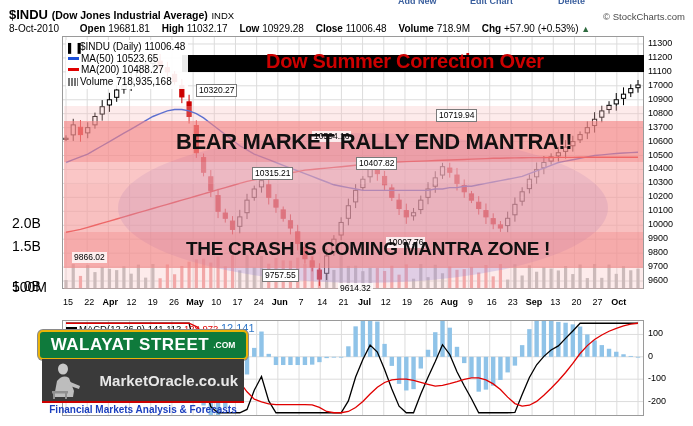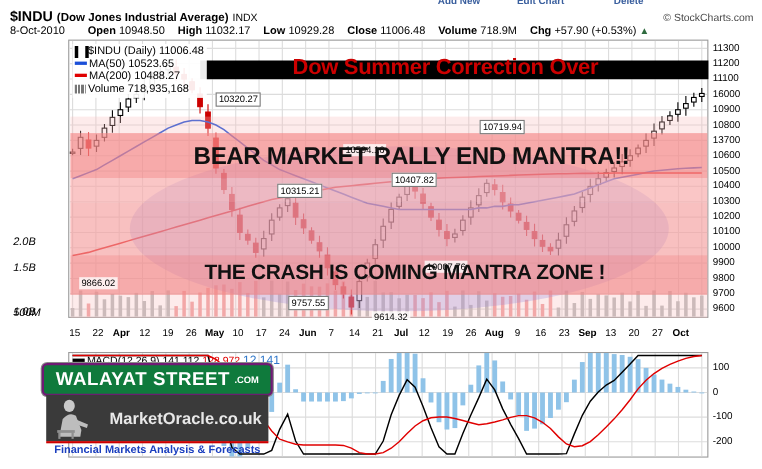--- a/index.html
+++ b/index.html
@@ -23,21 +23,21 @@
   .chg-up{color:#2f6b3f;font-size:9px;}
 
   
   .frame{position:absolute;border:1px solid #9a9a9a;background:#fff;box-sizing:border-box;}
   #price-frame{left:62px;top:36px;width:582px;height:253px;}
   #macd-frame{left:62px;top:320px;width:582px;height:96px;}
 
   
   .ytick{position:absolute;left:648px;font-size:9px;color:#000;white-space:nowrap;}
   .ytick-macd{position:absolute;left:648px;font-size:9px;color:#000;white-space:nowrap;}
-  .vtick{position:absolute;left:12px;font-size:10px;color:#000;white-space:nowrap;font-style:italic;}
+  .vtick{position:absolute;left:12px;font-size:14px;color:#000;white-space:nowrap;}
   .xtick{position:absolute;top:297px;font-size:9px;color:#000;white-space:nowrap;transform:translateX(-50%);}
   .xtick.m{font-weight:bold;}
   .xtick2{position:absolute;top:405px;font-size:9px;color:#000;white-space:nowrap;transform:translateX(-50%);}
   .xtick2.m{font-weight:bold;}
 
   
   .legend{position:absolute;left:66px;top:40px;background:rgba(255,255,255,0.92);
           padding:1px 3px 2px 2px;font-size:10px;line-height:11.5px;color:#000;z-index:40;}
   .legend div{white-space:nowrap;}
   .sw{display:inline-block;width:11px;height:3px;vertical-align:2px;margin-right:2px;}
@@ -70,21 +70,21 @@
   #anno-low{left:186px;top:238px;font-size:19px;color:#111;letter-spacing:-.3px;}
 
   
   .callout{position:absolute;background:#fff;border:1px solid #7a7a7a;
       font-size:8.5px;color:#000;padding:0 2px;white-space:nowrap;z-index:20;line-height:11px;}
   .callout.nb{border:none;background:rgba(255,255,255,0.80);}
 
   
   #wm{position:absolute;left:32px;top:330px;width:216px;height:86px;z-index:45;}
   #wm-sign{position:absolute;left:6px;top:0;width:206px;height:26px;background:#0f7a3c;
-     border:2px solid #701a75;border-radius:5px;box-shadow:0 0 0 1px #8a8a8a;
+     border:2px solid #eab308;border-radius:5px;box-shadow:0 0 0 1px #8a8a8a;
      color:#fff;font-size:17px;font-weight:bold;letter-spacing:.5px;
      display:flex;align-items:center;justify-content:center;}
   #wm-sign .dotcom{font-size:8.5px;margin-left:4px;letter-spacing:0;}
   #wm-dark{position:absolute;left:10px;top:29px;width:202px;height:42px;background:#3a3a3a;
      display:flex;align-items:center;justify-content:flex-end;}
   #wm-dark span{color:#e8e8e8;font-size:15px;font-weight:bold;padding-right:6px;}
   #wm-fig{position:absolute;left:12px;top:31px;width:42px;height:38px;}
   #wm-rule{position:absolute;left:10px;top:71px;width:202px;height:2px;background:#c00;}
   #wm-tag{position:absolute;left:10px;top:74px;width:202px;text-align:center;
      color:#1b3fbf;font-size:10px;font-weight:bold;}
@@ -101,21 +101,21 @@
   </div>
 
   <div class="hdr h-sym">
     <span>$INDU</span>
     <span class="h-symname">(Dow Jones Industrial Average)</span>
     <span class="h-symidx">INDX</span>
   </div>
   <div class="hdr h-row2">
     <span>8-Oct-2010</span><span class="sp"></span><span class="sp"></span>
     <b>Open</b>
-    <span>10948.50</span><span class="sp"></span>
+    <span>19681.81</span><span class="sp"></span>
     <b>High</b>
     <span>11032.17</span><span class="sp"></span>
     <b>Low</b>
     <span>10929.28</span><span class="sp"></span>
     <b>Close</b>
     <span>11006.48</span><span class="sp"></span>
     <b>Volume</b>
     <span>718.9M</span><span class="sp"></span>
     <b>Chg</b>
     <span>+57.90 (+0.53%)</span>
@@ -458,21 +458,21 @@
     </div>
     <div>
       <span class="bars-ico"></span><span>Volume 718,935,168</span>
     </div>
   </div>
 
   <div id="price-ticks">
       <div class="ytick" style="top:37.97222222222223px">11300</div>
       <div class="ytick" style="top:51.916666666666686px">11200</div>
       <div class="ytick" style="top:65.86111111111109px">11100</div>
-      <div class="ytick" style="top:79.80555555555554px">16000</div>
+      <div class="ytick" style="top:79.80555555555554px">17000</div>
       <div class="ytick" style="top:93.75px">10900</div>
       <div class="ytick" style="top:107.69444444444446px">10800</div>
       <div class="ytick" style="top:121.63888888888891px">13700</div>
       <div class="ytick" style="top:135.58333333333331px">10600</div>
       <div class="ytick" style="top:149.52777777777777px">10500</div>
       <div class="ytick" style="top:163.47222222222223px">10400</div>
       <div class="ytick" style="top:177.41666666666666px">10300</div>
       <div class="ytick" style="top:191.36111111111111px">10200</div>
       <div class="ytick" style="top:205.30555555555554px">10100</div>
       <div class="ytick" style="top:219.25px">10000</div>

